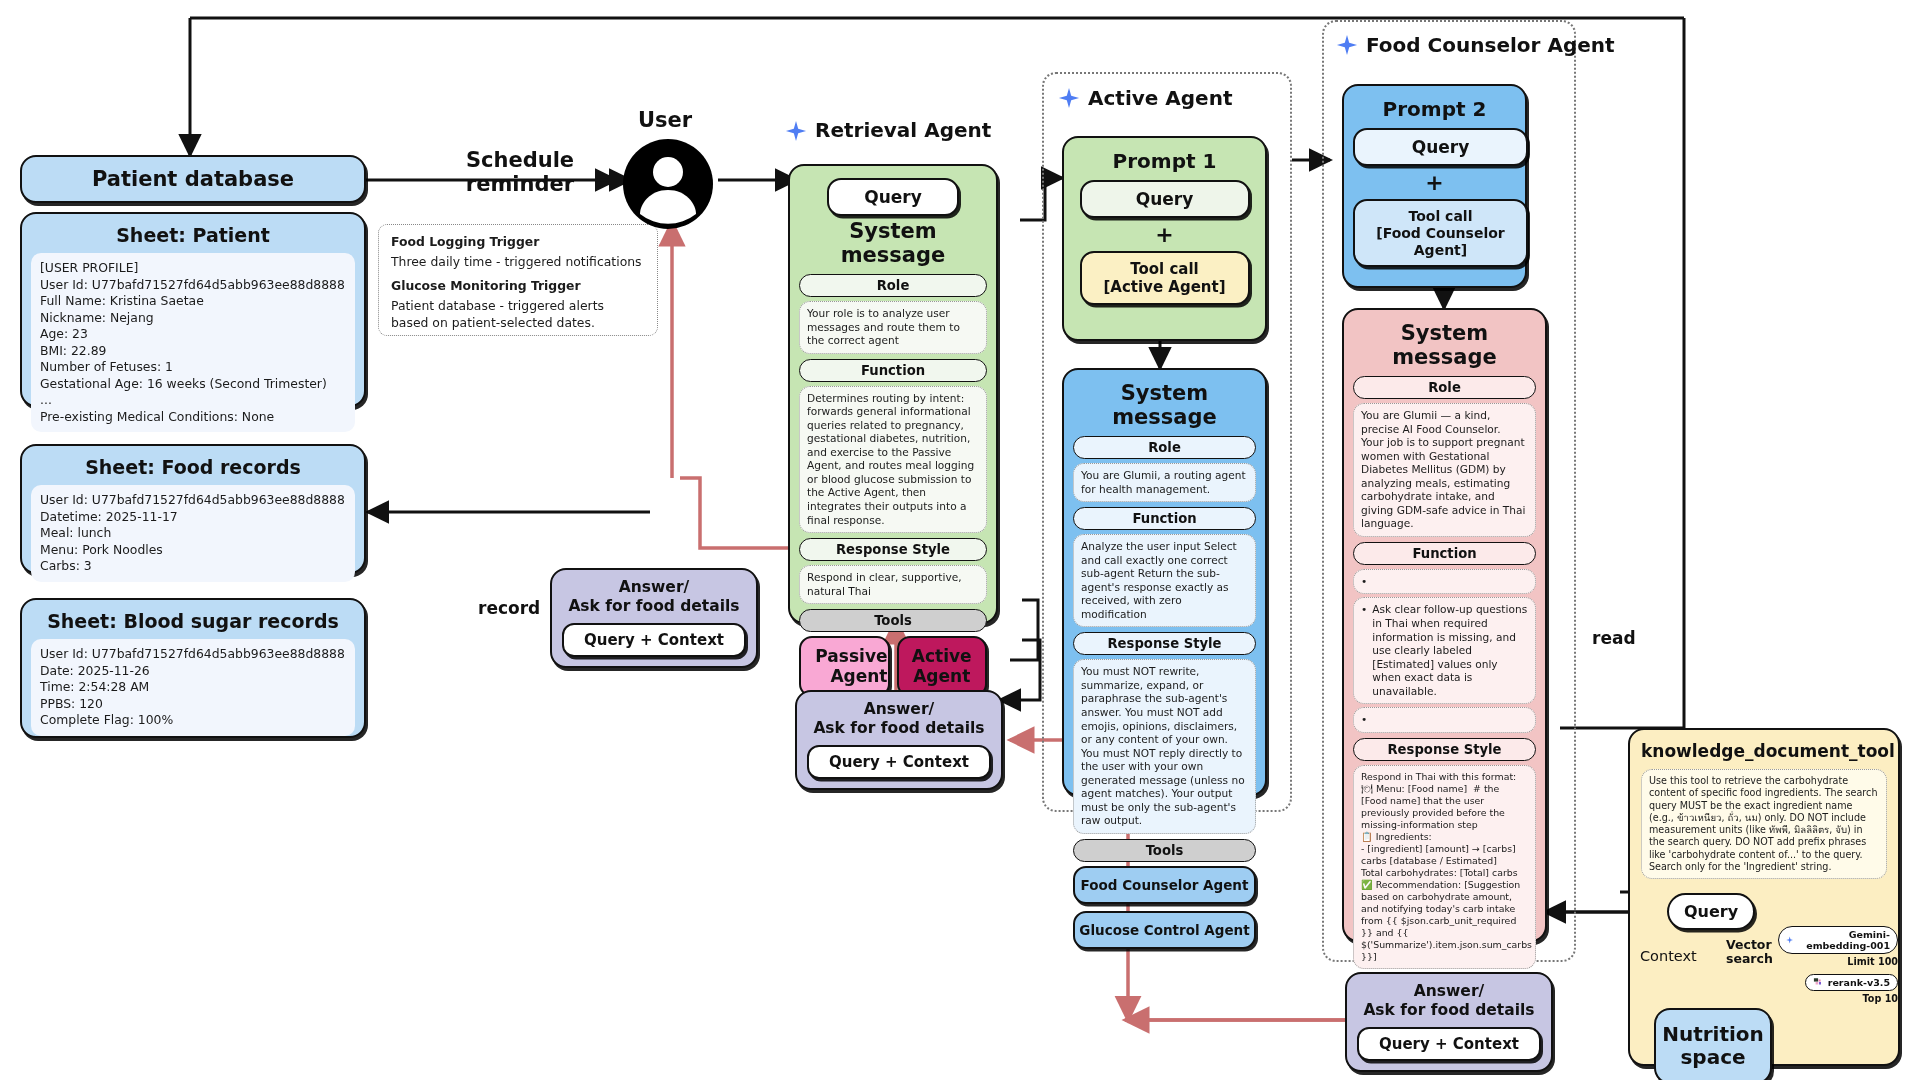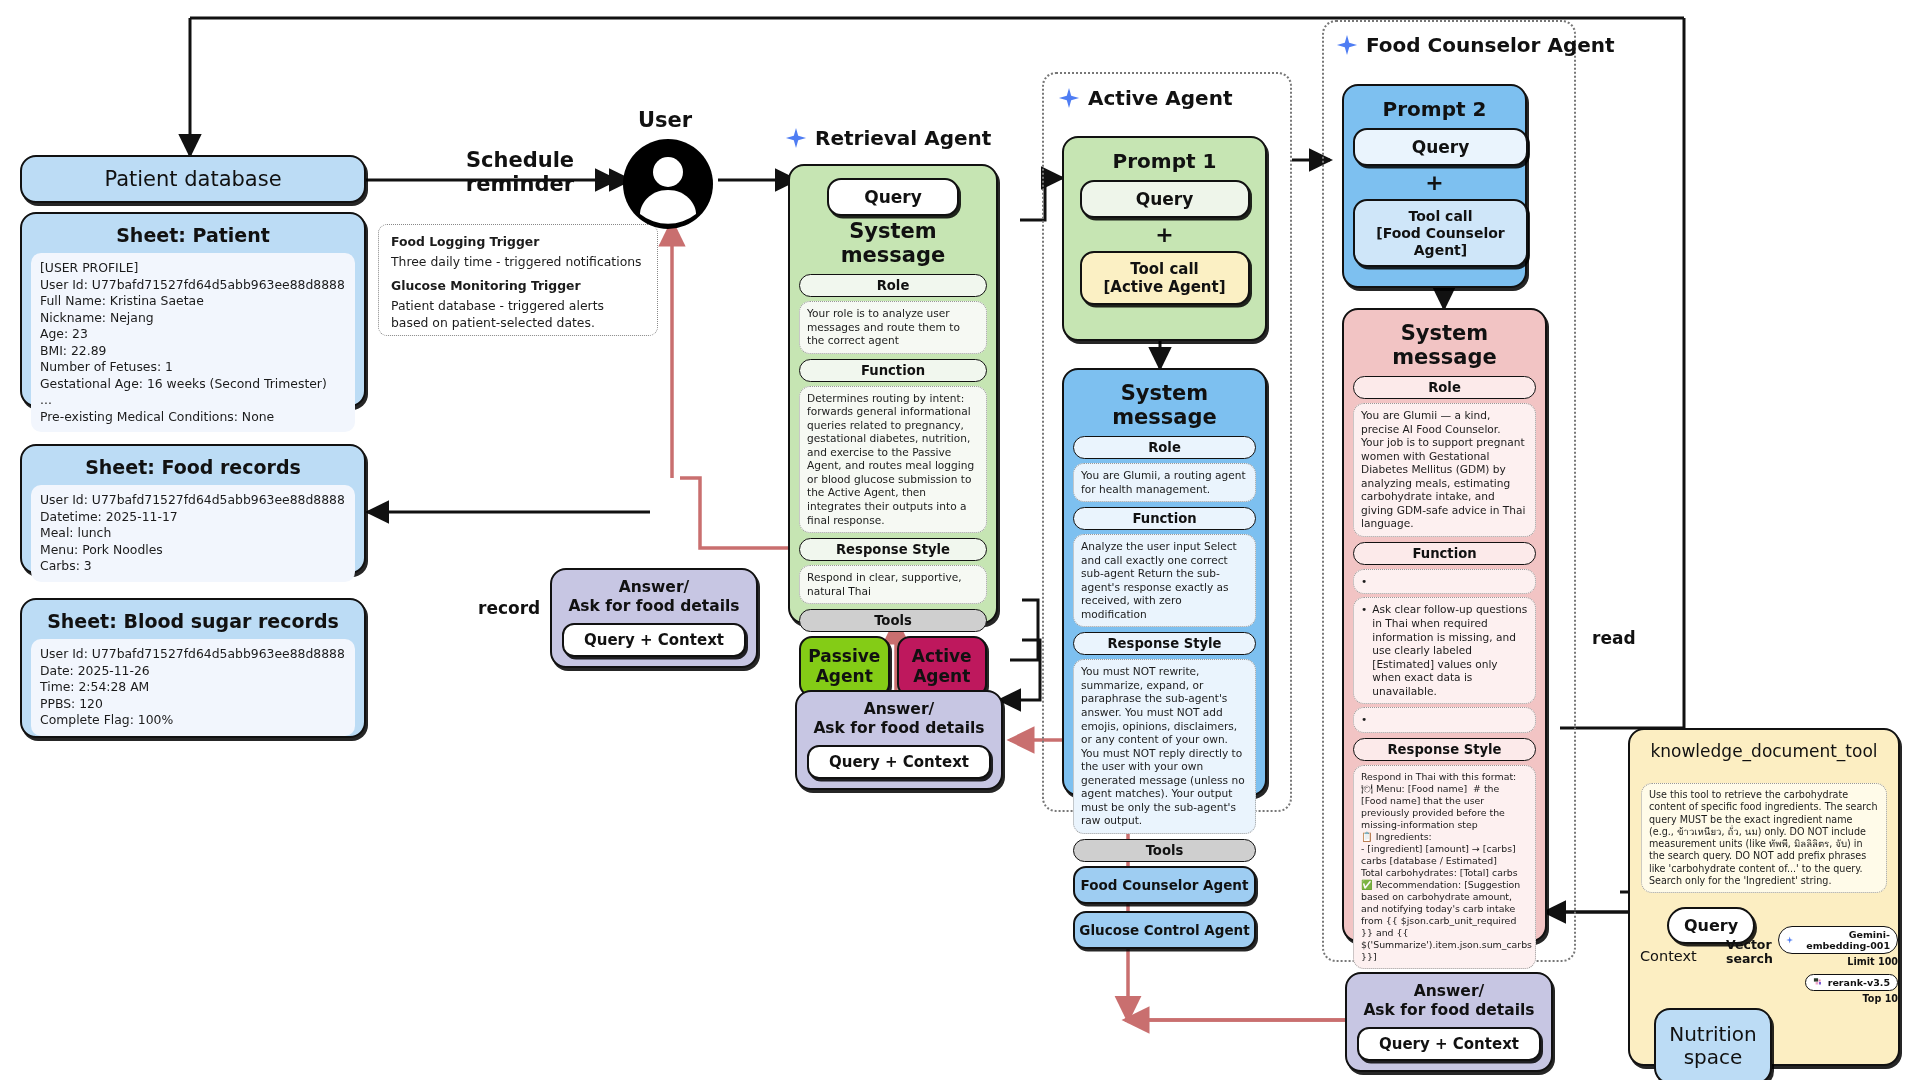--- a/index.html
+++ b/index.html
@@ -9,21 +9,21 @@
     background:#ffffff;
     font-family:"DejaVu Sans","Liberation Sans",sans-serif;
     overflow:hidden;
   }
   .abs { position:absolute; }
 
   
   .pill {
     background:#bcdcf5; border:2.5px solid #111; border-radius:16px;
     display:flex; align-items:center; justify-content:center;
-    font-weight:normal; color:#111;
+    font-weight:bold; color:#111;
     box-shadow:2px 3px 0 rgba(0,0,0,0.85);
   }
   .sheet {
     background:#bcdcf5; border:2.5px solid #111; border-radius:16px;
     box-shadow:2px 3px 0 rgba(0,0,0,0.85);
     padding:7px 9px 9px 9px;
   }
   .sheet-title { text-align:center; font-weight:bold; font-size:19px; margin:3px 0 7px 0; color:#111; }
   .sheet-body {
     background:#f2f6fd; border-radius:10px; padding:7px 9px;
@@ -81,42 +81,42 @@
     background:#fff; border:2.4px solid #111; border-radius:14px;
     text-align:center; font-weight:bold; font-size:17px; color:#111;
     padding:7px 0; box-shadow:2px 2.5px 0 rgba(0,0,0,0.85);
   }
 
   .toolchip {
     border:2.2px solid #111; border-radius:13px; text-align:center;
     font-weight:bold; font-size:17px; color:#111; padding:9px 0;
     box-shadow:2px 2.5px 0 rgba(0,0,0,0.85);
   }
-  .toolchip.red { background:#84cc16; }
+  .toolchip.red { background:#f9a8d4;text-align:right; }
   .toolchip.yel { background:#be185d; }
   .toolchip.blu { background:#9ecdf2; }
 
   .answer {
     background:#c7c6e3; border:2.5px solid #111; border-radius:16px;
     box-shadow:2px 3px 0 rgba(0,0,0,0.85); padding:8px 10px 10px 10px;
   }
   .answer-t { text-align:center; font-weight:bold; font-size:15.5px; line-height:1.2; color:#111; white-space:pre-line; }
   .answer-q {
     margin-top:8px; background:#fff; border:2.2px solid #111; border-radius:12px;
     text-align:center; font-weight:bold; font-size:15px; color:#111; padding:6px 0;
     box-shadow:2px 2.5px 0 rgba(0,0,0,0.85);
   }
 
   .plain-label { font-weight:bold; color:#111; }
 
   .kd-box {
     background:#fceec2; border:2.5px solid #111; border-radius:16px;
     box-shadow:2px 3px 0 rgba(0,0,0,0.85); padding:8px 11px 12px 11px;
   }
-  .kd-title { text-align:center; font-weight:normal; font-size:17px; color:#111; margin:3px 0 22px 0; }
+  .kd-title { text-align:center; font-weight:bold; font-size:17px; color:#111; margin:3px 0 8px 0; }
 
   .modelchip {
     display:inline-flex; align-items:center; gap:4px;
     border:1.5px solid #111; border-radius:999px; background:#fff;
     font-size:9.5px; font-weight:bold; color:#111; padding:2px 7px;
   }
   .modelsub { font-size:9.6px; font-weight:bold; color:#111; margin:2px 0 5px 4px; }
 
   svg.lines { position:absolute; left:0; top:0; width:1920px; height:1080px; pointer-events:none; }
 
@@ -227,21 +227,21 @@
 
 <div class="abs plain-label" style="left:478px; top:598px; font-size:17px;">record</div>
 
 <div class="abs user-label" style="left:610px; top:108px; width:110px;">User</div>
 <svg class="abs" style="left:622px; top:138px;" width="92" height="92" viewBox="0 0 92 92">
   <circle cx="46" cy="46" r="45" fill="#000"></circle>
   <circle cx="46" cy="34" r="15" fill="#fff"></circle>
   <path d="M46,52 C28,52 18,66 18,76 A45,45 0 0 0 74,76 C74,66 64,52 46,52 Z" fill="#fff"></path>
 </svg>
 
-<div class="abs agent-head" style="left:785px; top:126px;">
+<div class="abs agent-head" style="left:785px; top:118px;align-items:flex-end;">
   <svg class="spark" viewBox="0 0 24 24">
     <path d="M12 1 L14.4 9.6 L23 12 L14.4 14.4 L12 23 L9.6 14.4 L1 12 L9.6 9.6 Z" fill="#4f7df3"></path>
   </svg>
   <span>Retrieval Agent</span>
 </div>
 
 <div class="abs panel green" style="left:788px; top:148px; width:210px; height:460px;">
   <div class="querybox" style="width:132px; margin:4px auto 0;">Query</div>
   <div class="panel-title">System message</div>
   <div class="lbl">Role</div>

